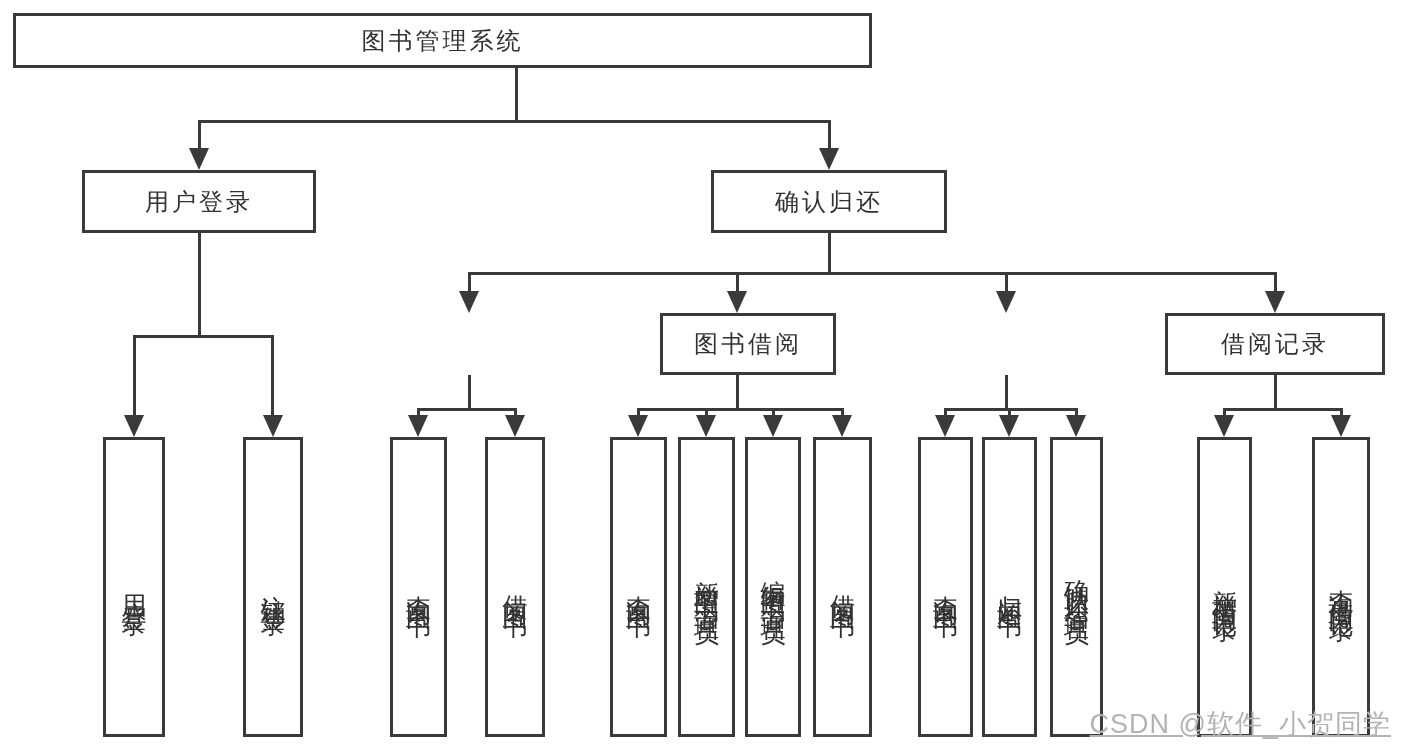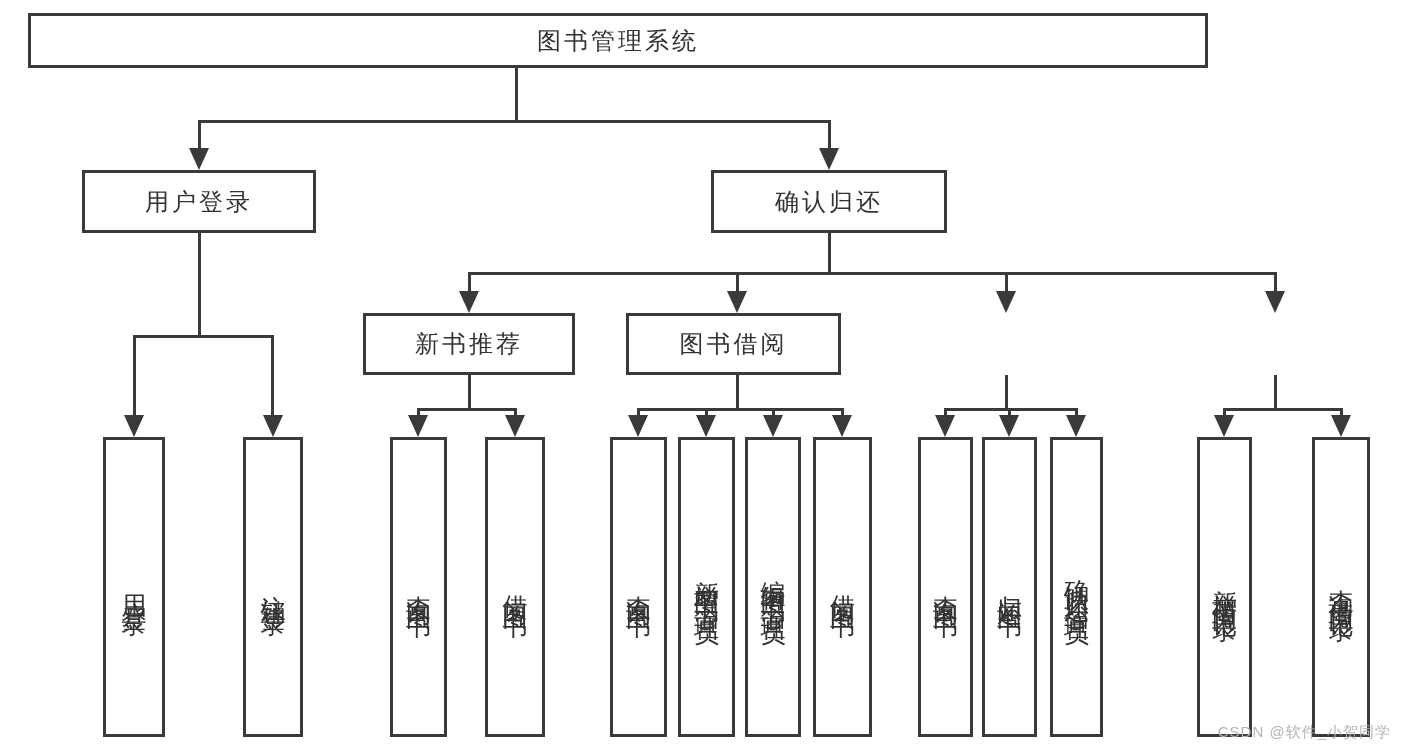--- a/index.html
+++ b/index.html
@@ -15,28 +15,28 @@
   .leaf .lbl{
     writing-mode:vertical-rl;text-orientation:mixed;
     font-size:25px;letter-spacing:6px;white-space:normal;line-height:1;
   }
   .vl,.hl{position:absolute;background:#3a3a3a;}
   .ah{
     position:absolute;width:0;height:0;
     border-left:10px solid transparent;border-right:10px solid transparent;
     border-top:22px solid #3a3a3a;
   }
-  .wm{position:absolute;right:14px;bottom:5px;color:#b3b3b3;font-size:15px;letter-spacing:1px;}
+  .wm{position:absolute;right:14px;bottom:5px;color:#b3b3b3;font-size:27px;letter-spacing:1px;text-decoration:underline;}
 </style>
 </head>
 <body>
 
 <div id="canvas">
 
-  <div class="box" style="left:28px;top:13px;width:1180px;height:55px">
+  <div class="box" style="left:13px;top:13px;width:859px;height:55px">
     <span class="lbl">图书管理系统</span>
   </div>
 
   <div class="vl" style="left:515px;top:68px;width:3px;height:54px"></div>
   <div class="hl" style="left:198px;top:120px;width:633px;height:3px"></div>
   <div class="vl" style="left:198px;top:120px;width:3px;height:30px"></div>
   <div class="ah" style="left:189px;top:148px"></div>
   <div class="vl" style="left:828px;top:120px;width:3px;height:30px"></div>
   <div class="ah" style="left:819px;top:148px"></div>
 
@@ -58,25 +58,25 @@
   <div class="hl" style="left:468px;top:272px;width:808px;height:3px"></div>
   <div class="vl" style="left:468px;top:272px;width:3px;height:22px"></div>
   <div class="ah" style="left:459px;top:291px"></div>
   <div class="vl" style="left:736px;top:272px;width:3px;height:22px"></div>
   <div class="ah" style="left:727px;top:291px"></div>
   <div class="vl" style="left:1005px;top:272px;width:3px;height:22px"></div>
   <div class="ah" style="left:996px;top:291px"></div>
   <div class="vl" style="left:1274px;top:272px;width:3px;height:22px"></div>
   <div class="ah" style="left:1265px;top:291px"></div>
 
-  <div class="box" style="left:363px;top:313px;width:212px;height:62px">
-    <span class="lbl">新书推荐</span>
+  <div class="box" style="left:660px;top:313px;width:176px;height:62px">
+    <span class="lbl">图书借阅</span>
   </div>
-  <div class="box" style="left:626px;top:313px;width:215px;height:62px">
-    <span class="lbl">图书借阅</span>
+  <div class="box" style="left:1165px;top:313px;width:220px;height:62px">
+    <span class="lbl">借阅记录</span>
   </div>
 
   <div class="vl" style="left:468px;top:375px;width:3px;height:35px"></div>
   <div class="hl" style="left:417px;top:408px;width:100px;height:3px"></div>
   <div class="vl" style="left:417px;top:408px;width:3px;height:10px"></div>
   <div class="ah" style="left:408px;top:415px"></div>
   <div class="vl" style="left:514px;top:408px;width:3px;height:10px"></div>
   <div class="ah" style="left:505px;top:415px"></div>
 
   <div class="vl" style="left:736px;top:375px;width:3px;height:35px"></div>

